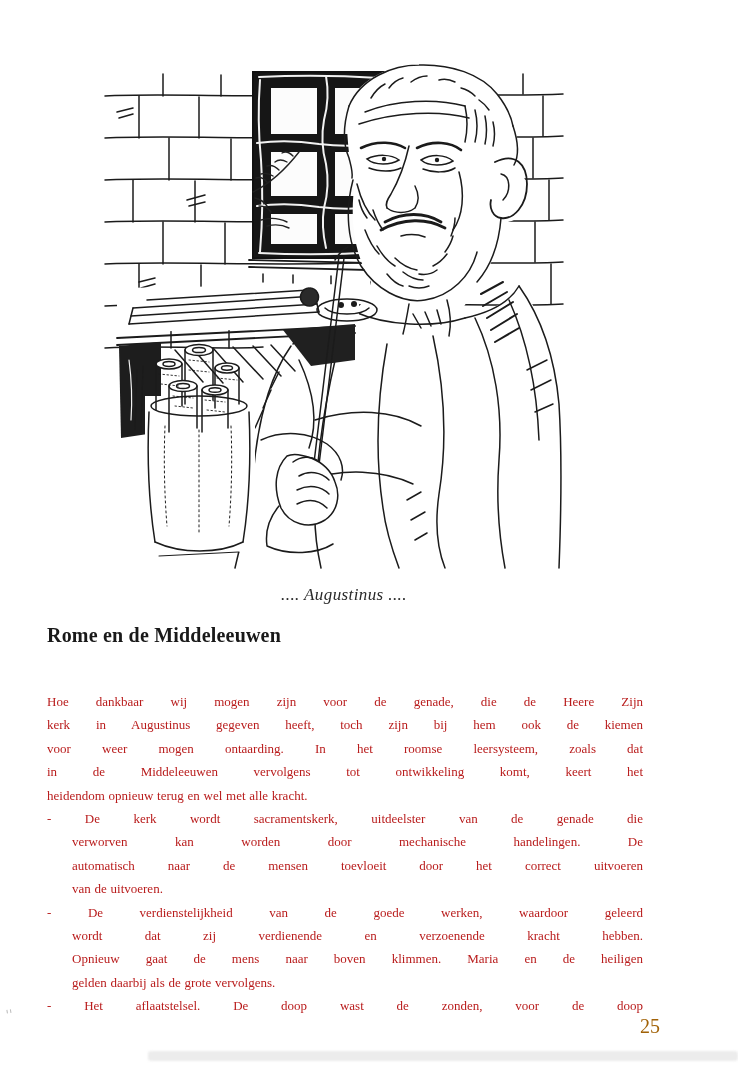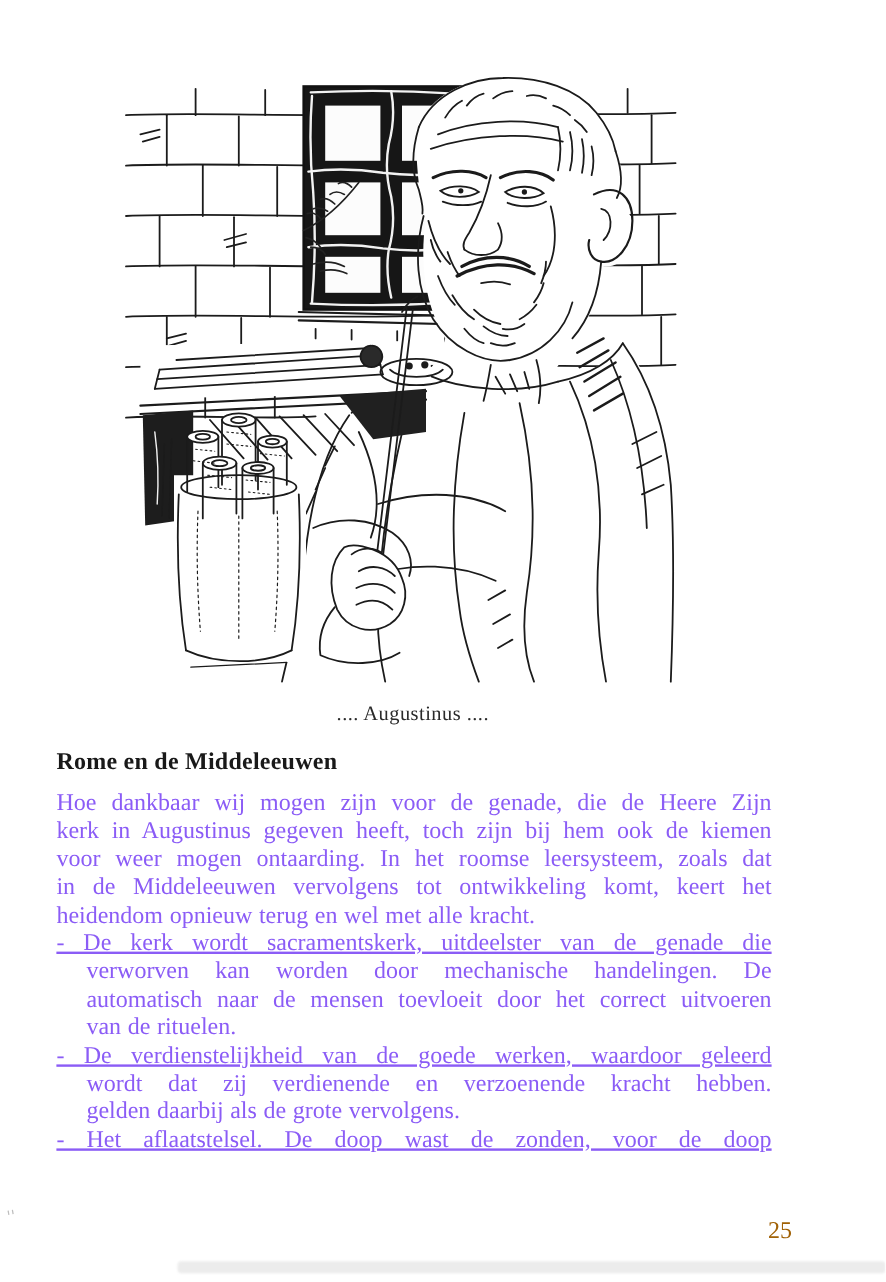--- a/index.html
+++ b/index.html
@@ -5,34 +5,34 @@
   html,body{margin:0;padding:0;background:#ffffff;}
   .page{
     position:relative; width:738px; height:1068px; background:#ffffff;
     font-family:"Liberation Serif","DejaVu Serif",serif; color:#1e1e1e;
     overflow:hidden;
   }
   .illustration{position:absolute; left:103px; top:60px; width:462px; height:510px;}
   .illustration svg{width:100%; height:100%; display:block;}
   .caption{
     position:absolute; top:585px; left:0; width:688px; text-align:center;
-    font-size:17px; letter-spacing:0.4px; color:#2a2a2a;
+    font-style:italic; font-size:17px; letter-spacing:0.4px; color:#2a2a2a;
   }
   .heading{
     position:absolute; top:624px; left:47px; margin:0;
     font-size:20px; font-weight:bold; letter-spacing:0.2px; color:#191919;
   }
   .textblock{
-    position:absolute; top:658px; left:47px; width:596px;
-    font-size:20px; line-height:23.4px; color:#8b5cf6;
+    position:absolute; top:690px; left:47px; width:596px;
+    font-size:13px; line-height:23.4px; color:#b91c1c;
   }
   .line{text-align:justify; text-align-last:justify; word-spacing:0.5px;}
   .line.last{text-align-last:left;}
   .para.bullet{padding-left:25px;}
-  .para.bullet .line.first{text-indent:-25px;text-decoration:underline;}
+  .para.bullet .line.first{text-indent:-25px;}
   .pagenum{position:absolute; top:1015px; left:640px; font-size:20px; color:#a16207;}
   .stray{
     position:absolute; top:1007px; left:6px; font-size:13px; color:#bdbdbd;
     transform:rotate(-10deg); font-family:"DejaVu Serif",serif;
   }
   .scan-band{
     position:absolute; top:1051px; left:148px; width:590px; height:10px;
     background:#ececec; filter:blur(1px); border-radius:3px;
   }
 </style>
@@ -226,26 +226,27 @@
       <div class="line">kerk in Augustinus gegeven heeft, toch zijn bij hem ook de kiemen</div>
       <div class="line">voor weer mogen ontaarding. In het roomse leersysteem, zoals dat</div>
       <div class="line">in de Middeleeuwen vervolgens tot ontwikkeling komt, keert het</div>
       <div class="line last">heidendom opnieuw terug en wel met alle kracht.</div>
     </div>
 
     <div class="para bullet">
       <div class="line first">- De kerk wordt sacramentskerk, uitdeelster van de genade die</div>
       <div class="line">verworven kan worden door mechanische handelingen. De</div>
       <div class="line">automatisch naar de mensen toevloeit door het correct uitvoeren</div>
-      <div class="line last">van de rituelen.</div>
+      <div class="line last">van de uitvoeren.</div>
     </div>
 
     <div class="para bullet">
       <div class="line first">- De verdienstelijkheid van de goede werken, waardoor geleerd</div>
       <div class="line">wordt dat zij verdienende en verzoenende kracht hebben.</div>
+      <div class="line">Opnieuw gaat de mens naar boven klimmen. Maria en de heiligen</div>
       <div class="line last">gelden daarbij als de grote vervolgens.</div>
     </div>
 
     <div class="para bullet">
       <div class="line first">- Het aflaatstelsel. De doop wast de zonden, voor de doop</div>
     </div>
   </div>
 
   <div class="pagenum">25</div>
 

